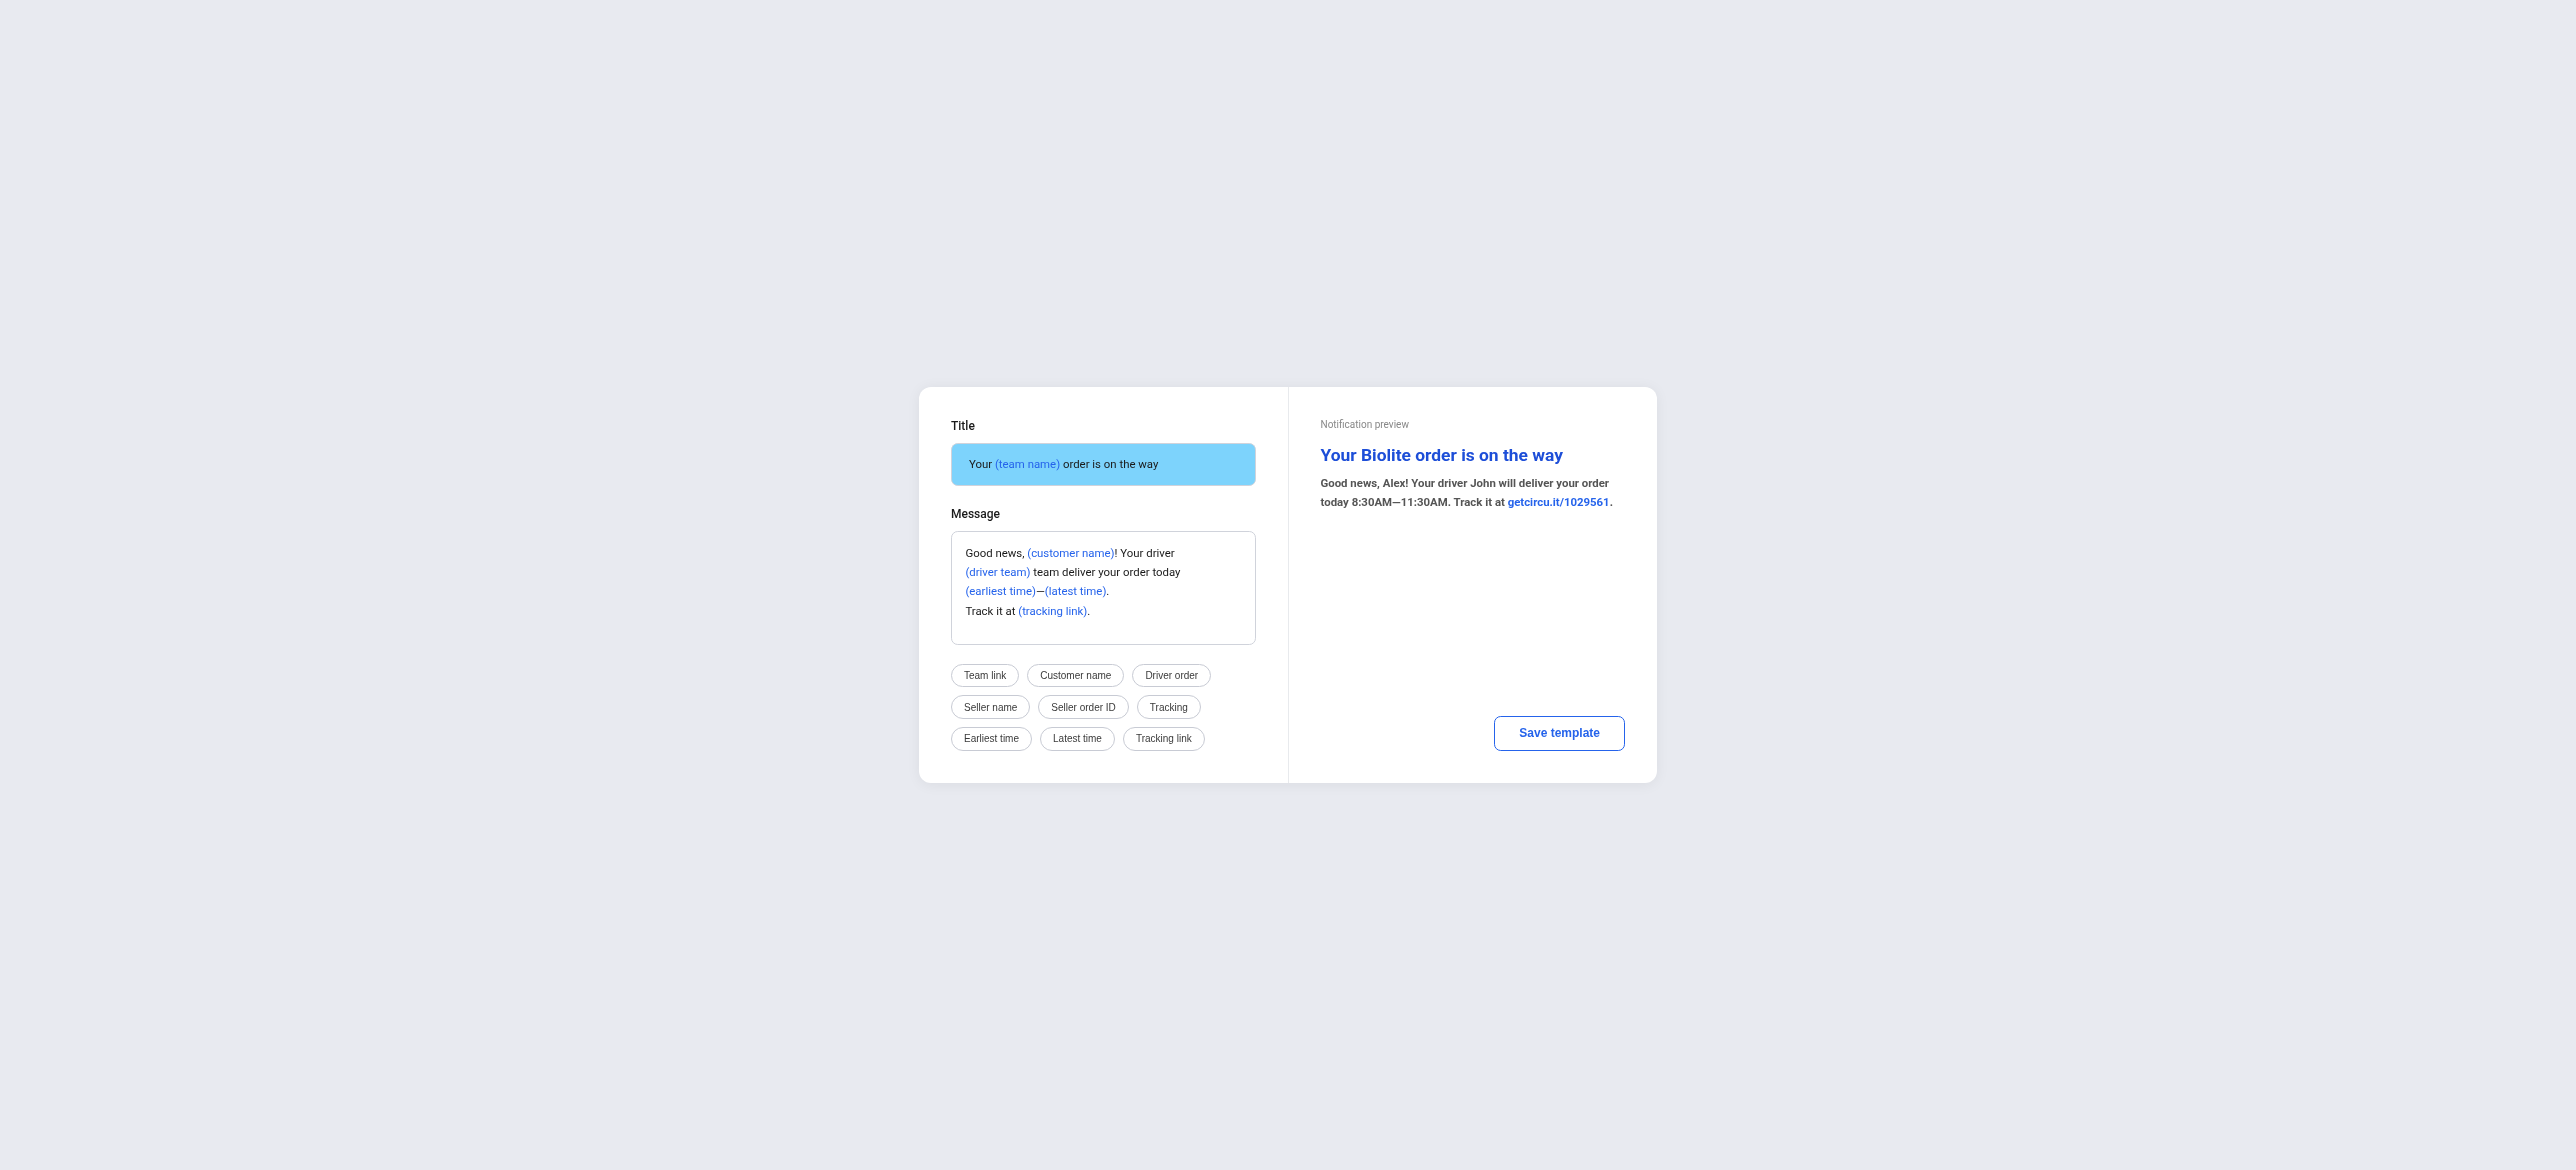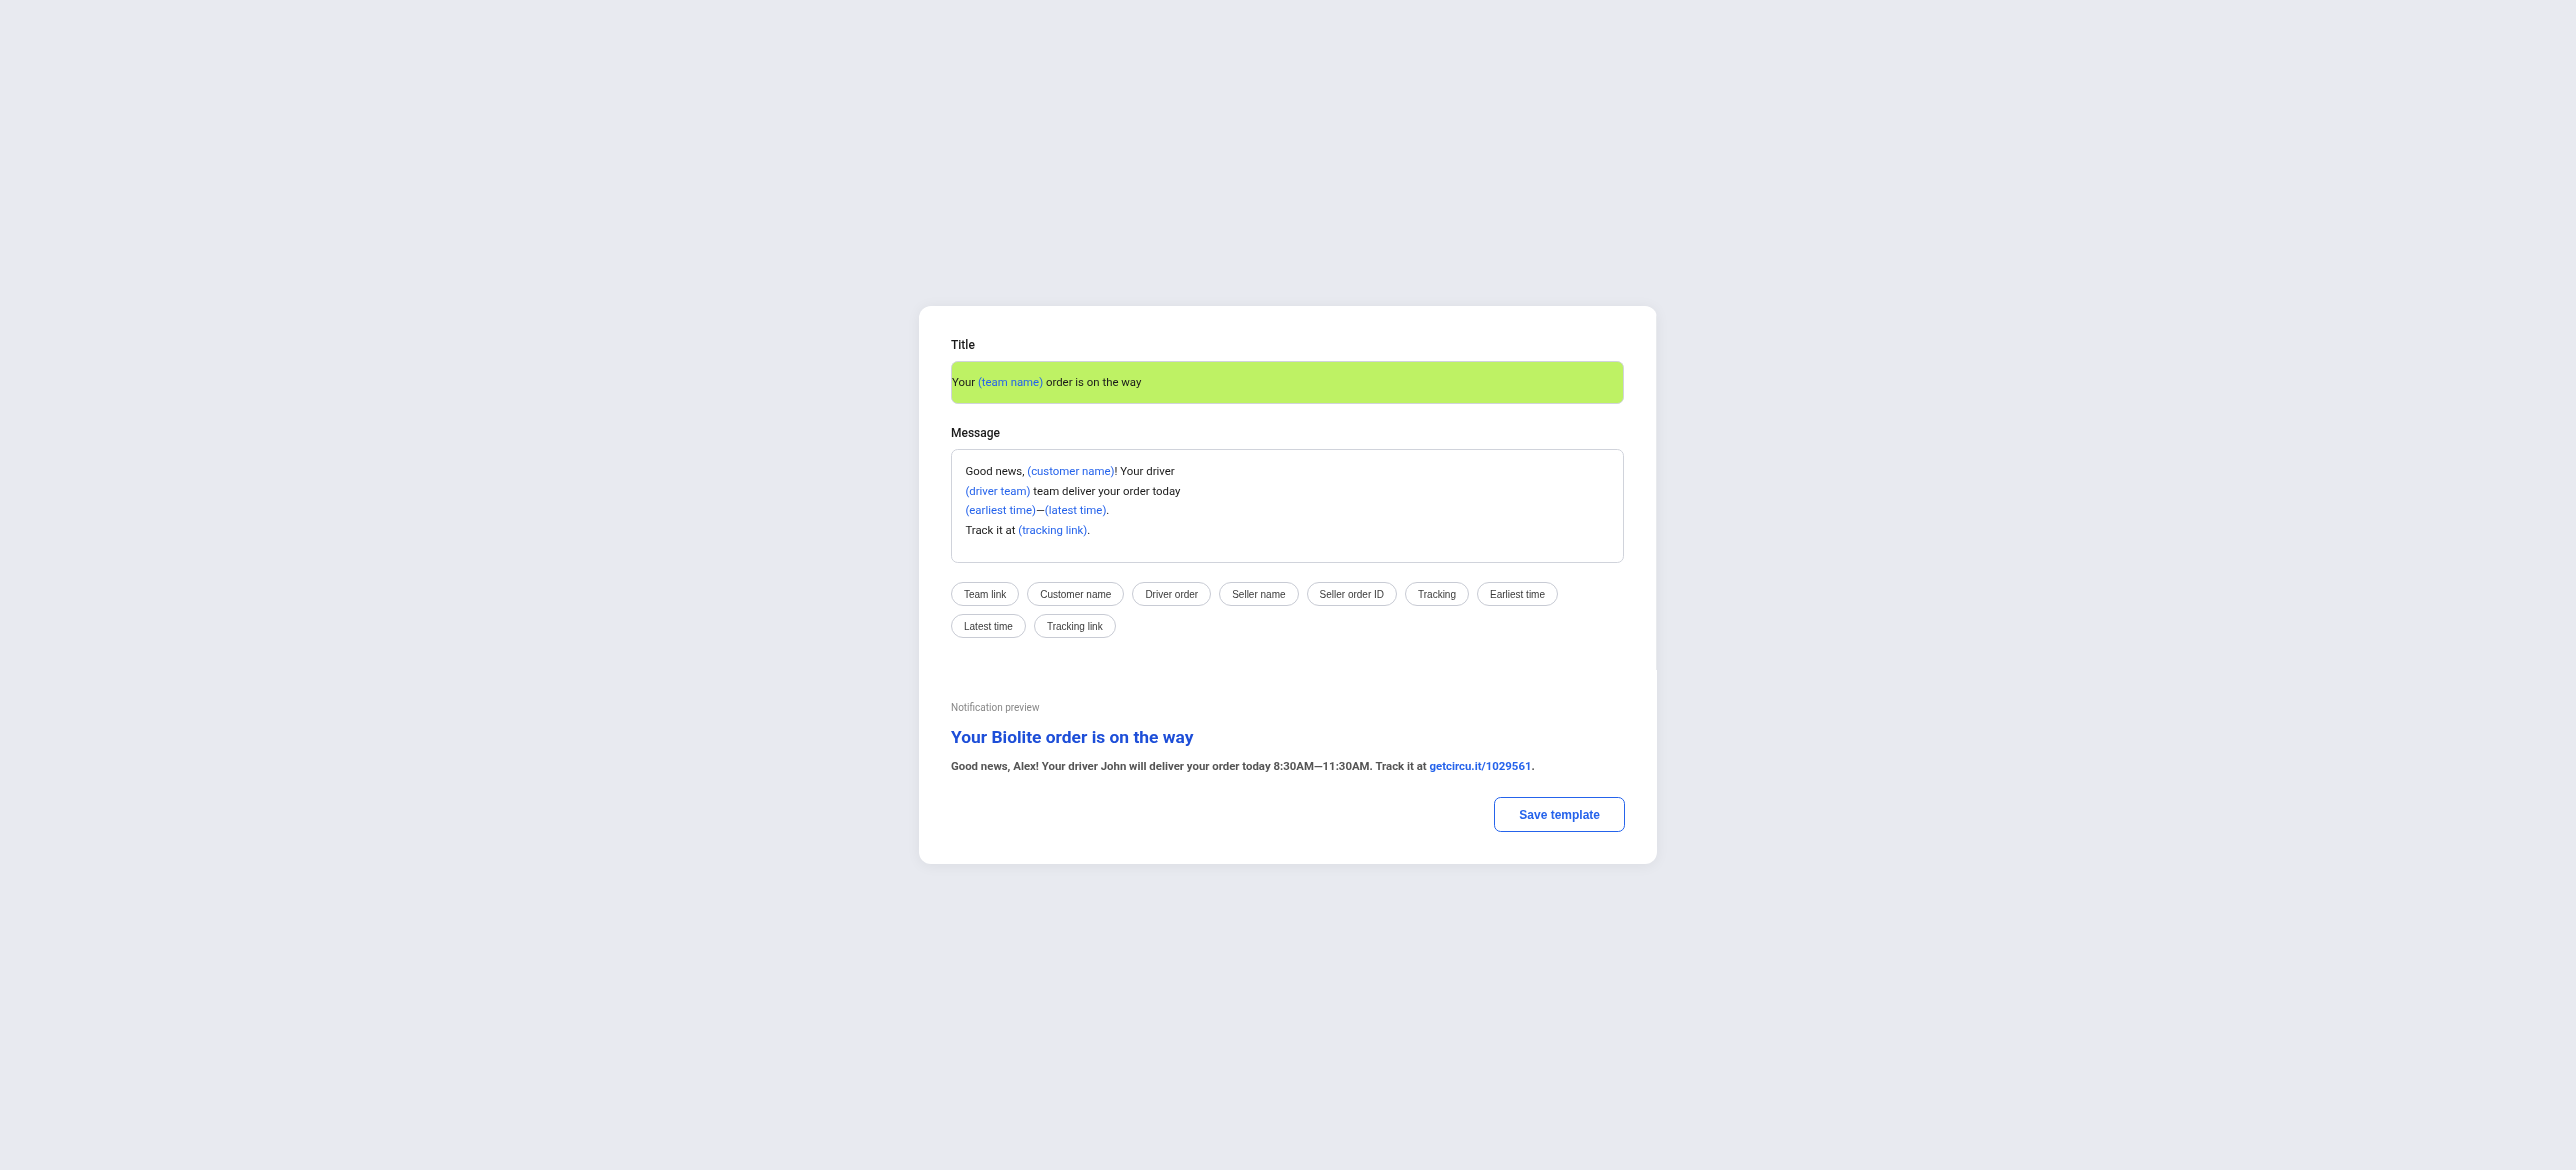--- a/index.html
+++ b/index.html
@@ -15,21 +15,21 @@
       justify-content: center;
       align-items: center;
       min-height: 100vh;
       padding: 27px;
     }
 
     .card {
       background: #ffffff;
       border-radius: 12px;
       display: flex;
-      flex-direction: column;
+      flex-direction: row;
       width: 100%;
       max-width: 738px;
       overflow: hidden;
       box-shadow: 0 1.3px 13.4px rgba(0,0,0,0.06);
     }
 
     .left-panel {
       flex: 1;
       padding: 32px 32px 32px 32px;
       border-right: 0.7px solid #e8eaed;
@@ -47,24 +47,24 @@
       font-size: 12px;
       font-weight: 500;
       color: #1a1a1a;
       margin-bottom: 9.4px;
     }
 
     .title-input {
       width: 100%;
       border: 1px solid #d0d3db;
       border-radius: 6.7px;
-      padding: 12px 0;
+      padding: 12px 17px;
       font-size: 11.4px;
       color: #1a1a1a;
-      background: #bef264;
+      background: #7dd3fc;
       outline: none;
       margin-bottom: 21.5px;
       line-height: 1.5;
     }
 
     .message-box {
       width: 100%;
       border: 1px solid #d0d3db;
       border-radius: 6.7px;
       padding: 12px 13.4px;

